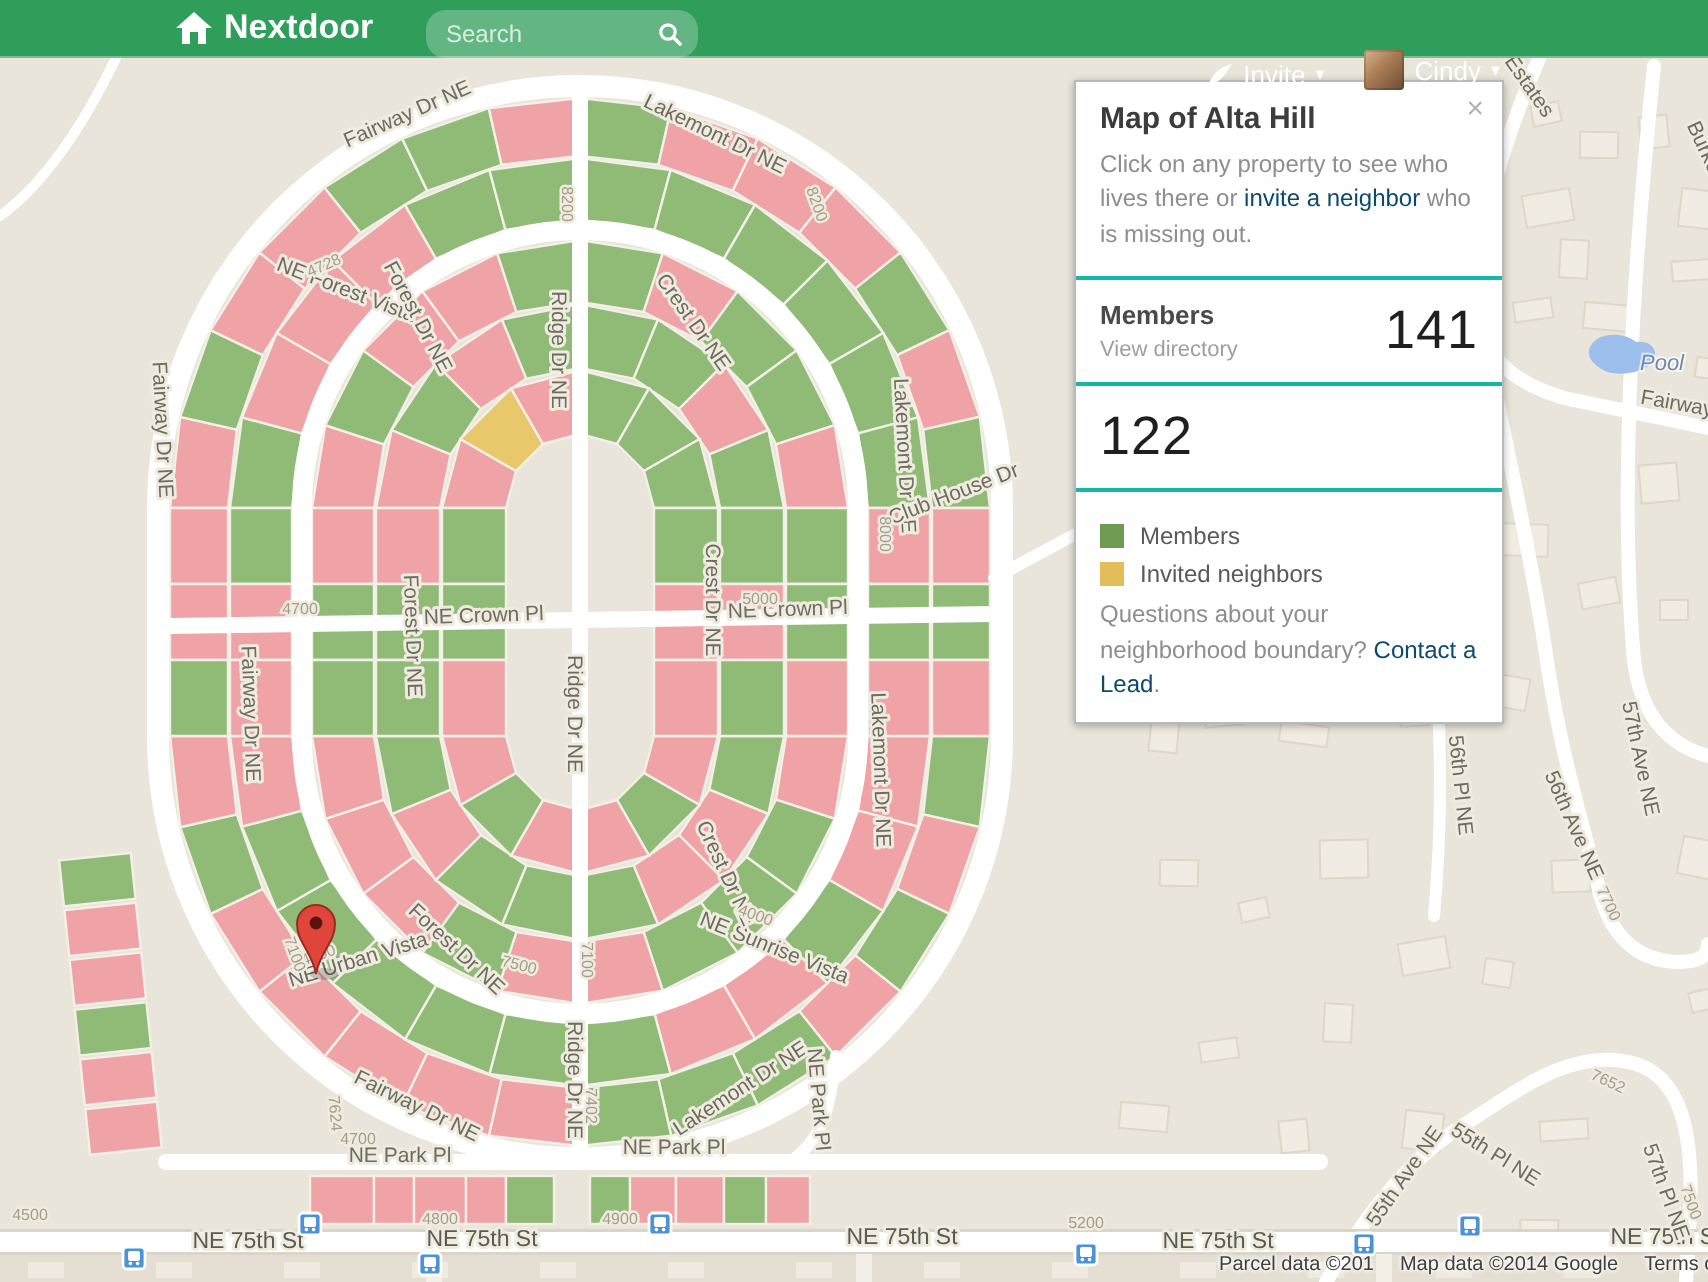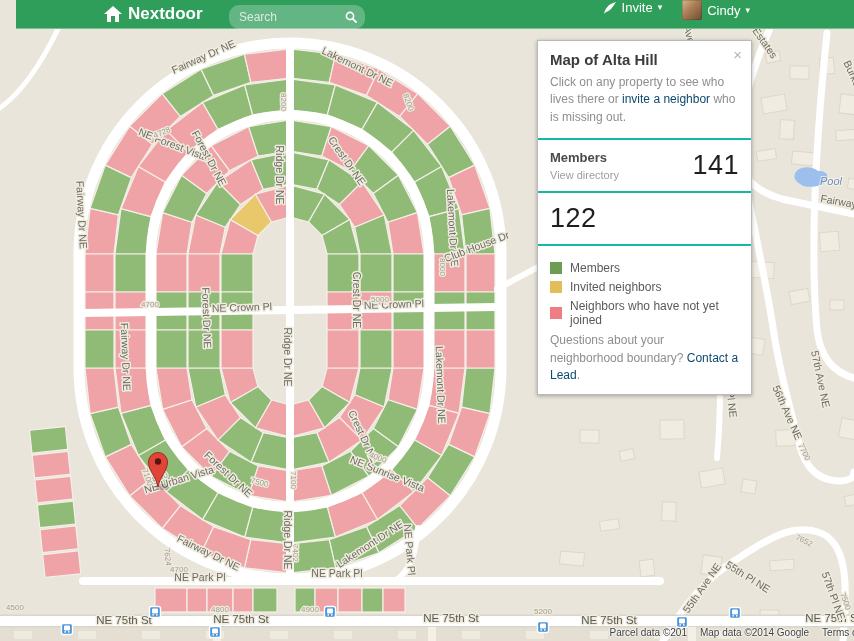--- a/index.html
+++ b/index.html
@@ -1,28 +1,28 @@
 <!DOCTYPE html>
 <html><head>
 <meta charset="utf-8">
 <style>
   html,body{margin:0;padding:0;}
   body{width:854px;height:641px;overflow:hidden;position:relative;background:#e9e5da;font-family:"Liberation Sans",sans-serif;}
   svg text{font-family:"Liberation Sans",sans-serif;}
 
   
-  .header{position:absolute;top:0;left:16px;right:0;height:29px;background:#2f9e5b;z-index:30;
+  .header{position:absolute;top:0;left:0;right:0;height:29px;background:#2f9e5b;z-index:30;
           border-bottom:1px solid rgba(255,255,255,.35);box-sizing:border-box;}
   .logo{position:absolute;left:88px;top:0;height:28px;display:flex;align-items:center;gap:6px;
         color:#fff;font-weight:bold;font-size:17px;cursor:pointer;}
   .search{position:absolute;left:213px;top:5px;width:136px;height:18px;background:rgba(255,255,255,.25);
           border-radius:10px;display:flex;align-items:center;padding:12px 8px;box-sizing:border-box;}
   .search input{flex:1;min-width:0;background:transparent;border:none;outline:none;color:#f2faf5;font-size:12px;}
   .search input::placeholder{color:#d9ece1;}
-  .hdr-right{position:absolute;right:104px;top:0;height:45px;display:flex;align-items:flex-start;gap:20px;color:#fff;font-size:13px;}
+  .hdr-right{position:absolute;right:104px;top:0;height:45px;display:flex;align-items:flex-end;gap:20px;color:#fff;font-size:13px;}
   .menu-item{display:flex;align-items:center;gap:5px;cursor:pointer;}
   .caret{font-size:9px;line-height:1;}
   .avatar{width:20px;height:20px;border-radius:2px;display:inline-block;
           background:linear-gradient(135deg,#d8b48e 0%,#a87c54 45%,#6b4c34 100%);box-shadow:inset 0 0 0 1px rgba(0,0,0,.15);}
 
   
   .panel{position:absolute;left:537px;top:40px;width:215px;background:#fff;border:1px solid #b9b9b9;
          box-shadow:0 1px 4px rgba(0,0,0,.3);z-index:20;font-size:12px;color:#555;box-sizing:border-box;}
   .panel-sec{padding:10px 12px;border-top:2px solid #14b8a6;position:relative;}
   .panel-sec.first{border-top:none;padding-bottom:12px;}
@@ -464,24 +464,20 @@
 
   <div class="panel-sec">
     <div class="legend-item">
       <span class="swatch" style="background: rgb(109, 156, 82);"></span>
       <span>Members</span>
     </div>
     <div class="legend-item">
       <span class="swatch" style="background: rgb(226, 189, 90);"></span>
       <span>Invited neighbors</span>
     </div>
-    <div class="legend-item">
-      <span class="swatch" style="background: rgb(238, 125, 132);"></span>
-      <span>Neighbors who have not yet joined</span>
-    </div>
     <p class="questions"><span>Questions about your neighborhood boundary? </span><a class="link">Contact a Lead</a><span>.</span></p>
   </div>
 </div>
 
 <div class="attrib">
   <span>Parcel data ©201</span>
   <span>Map data ©2014 Google</span>
   <a>Terms of Use</a>
 </div>
 

